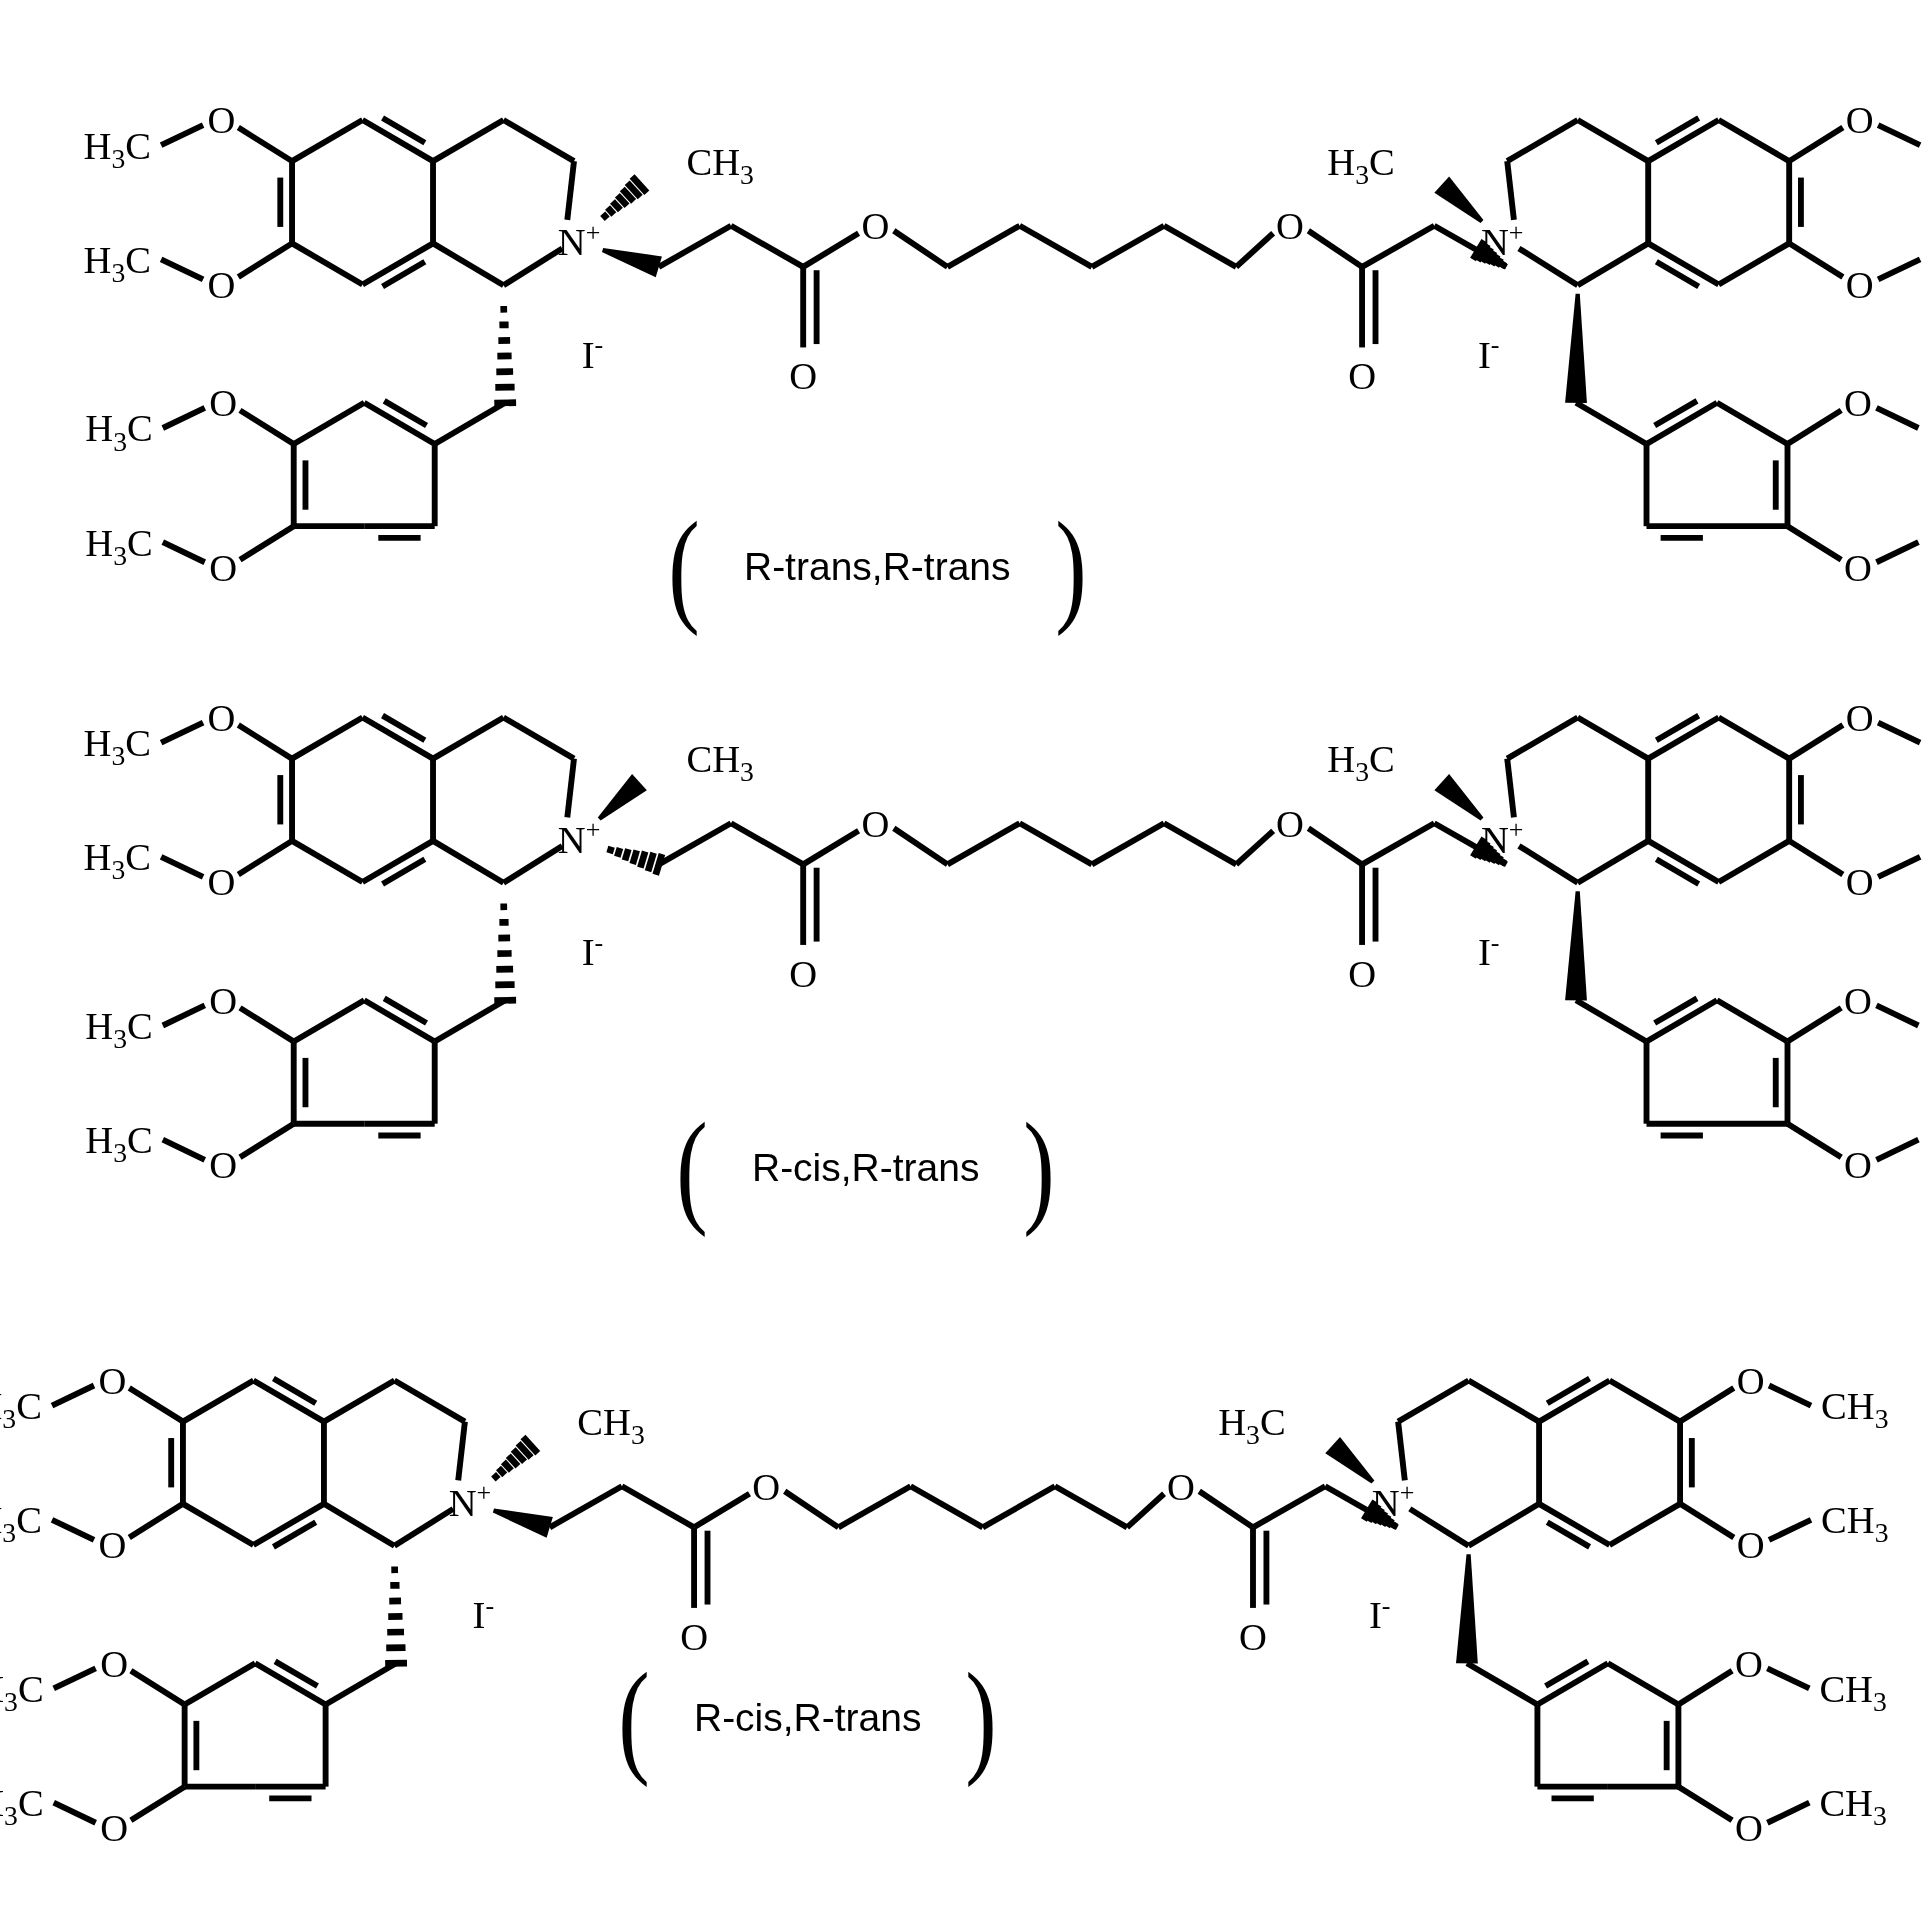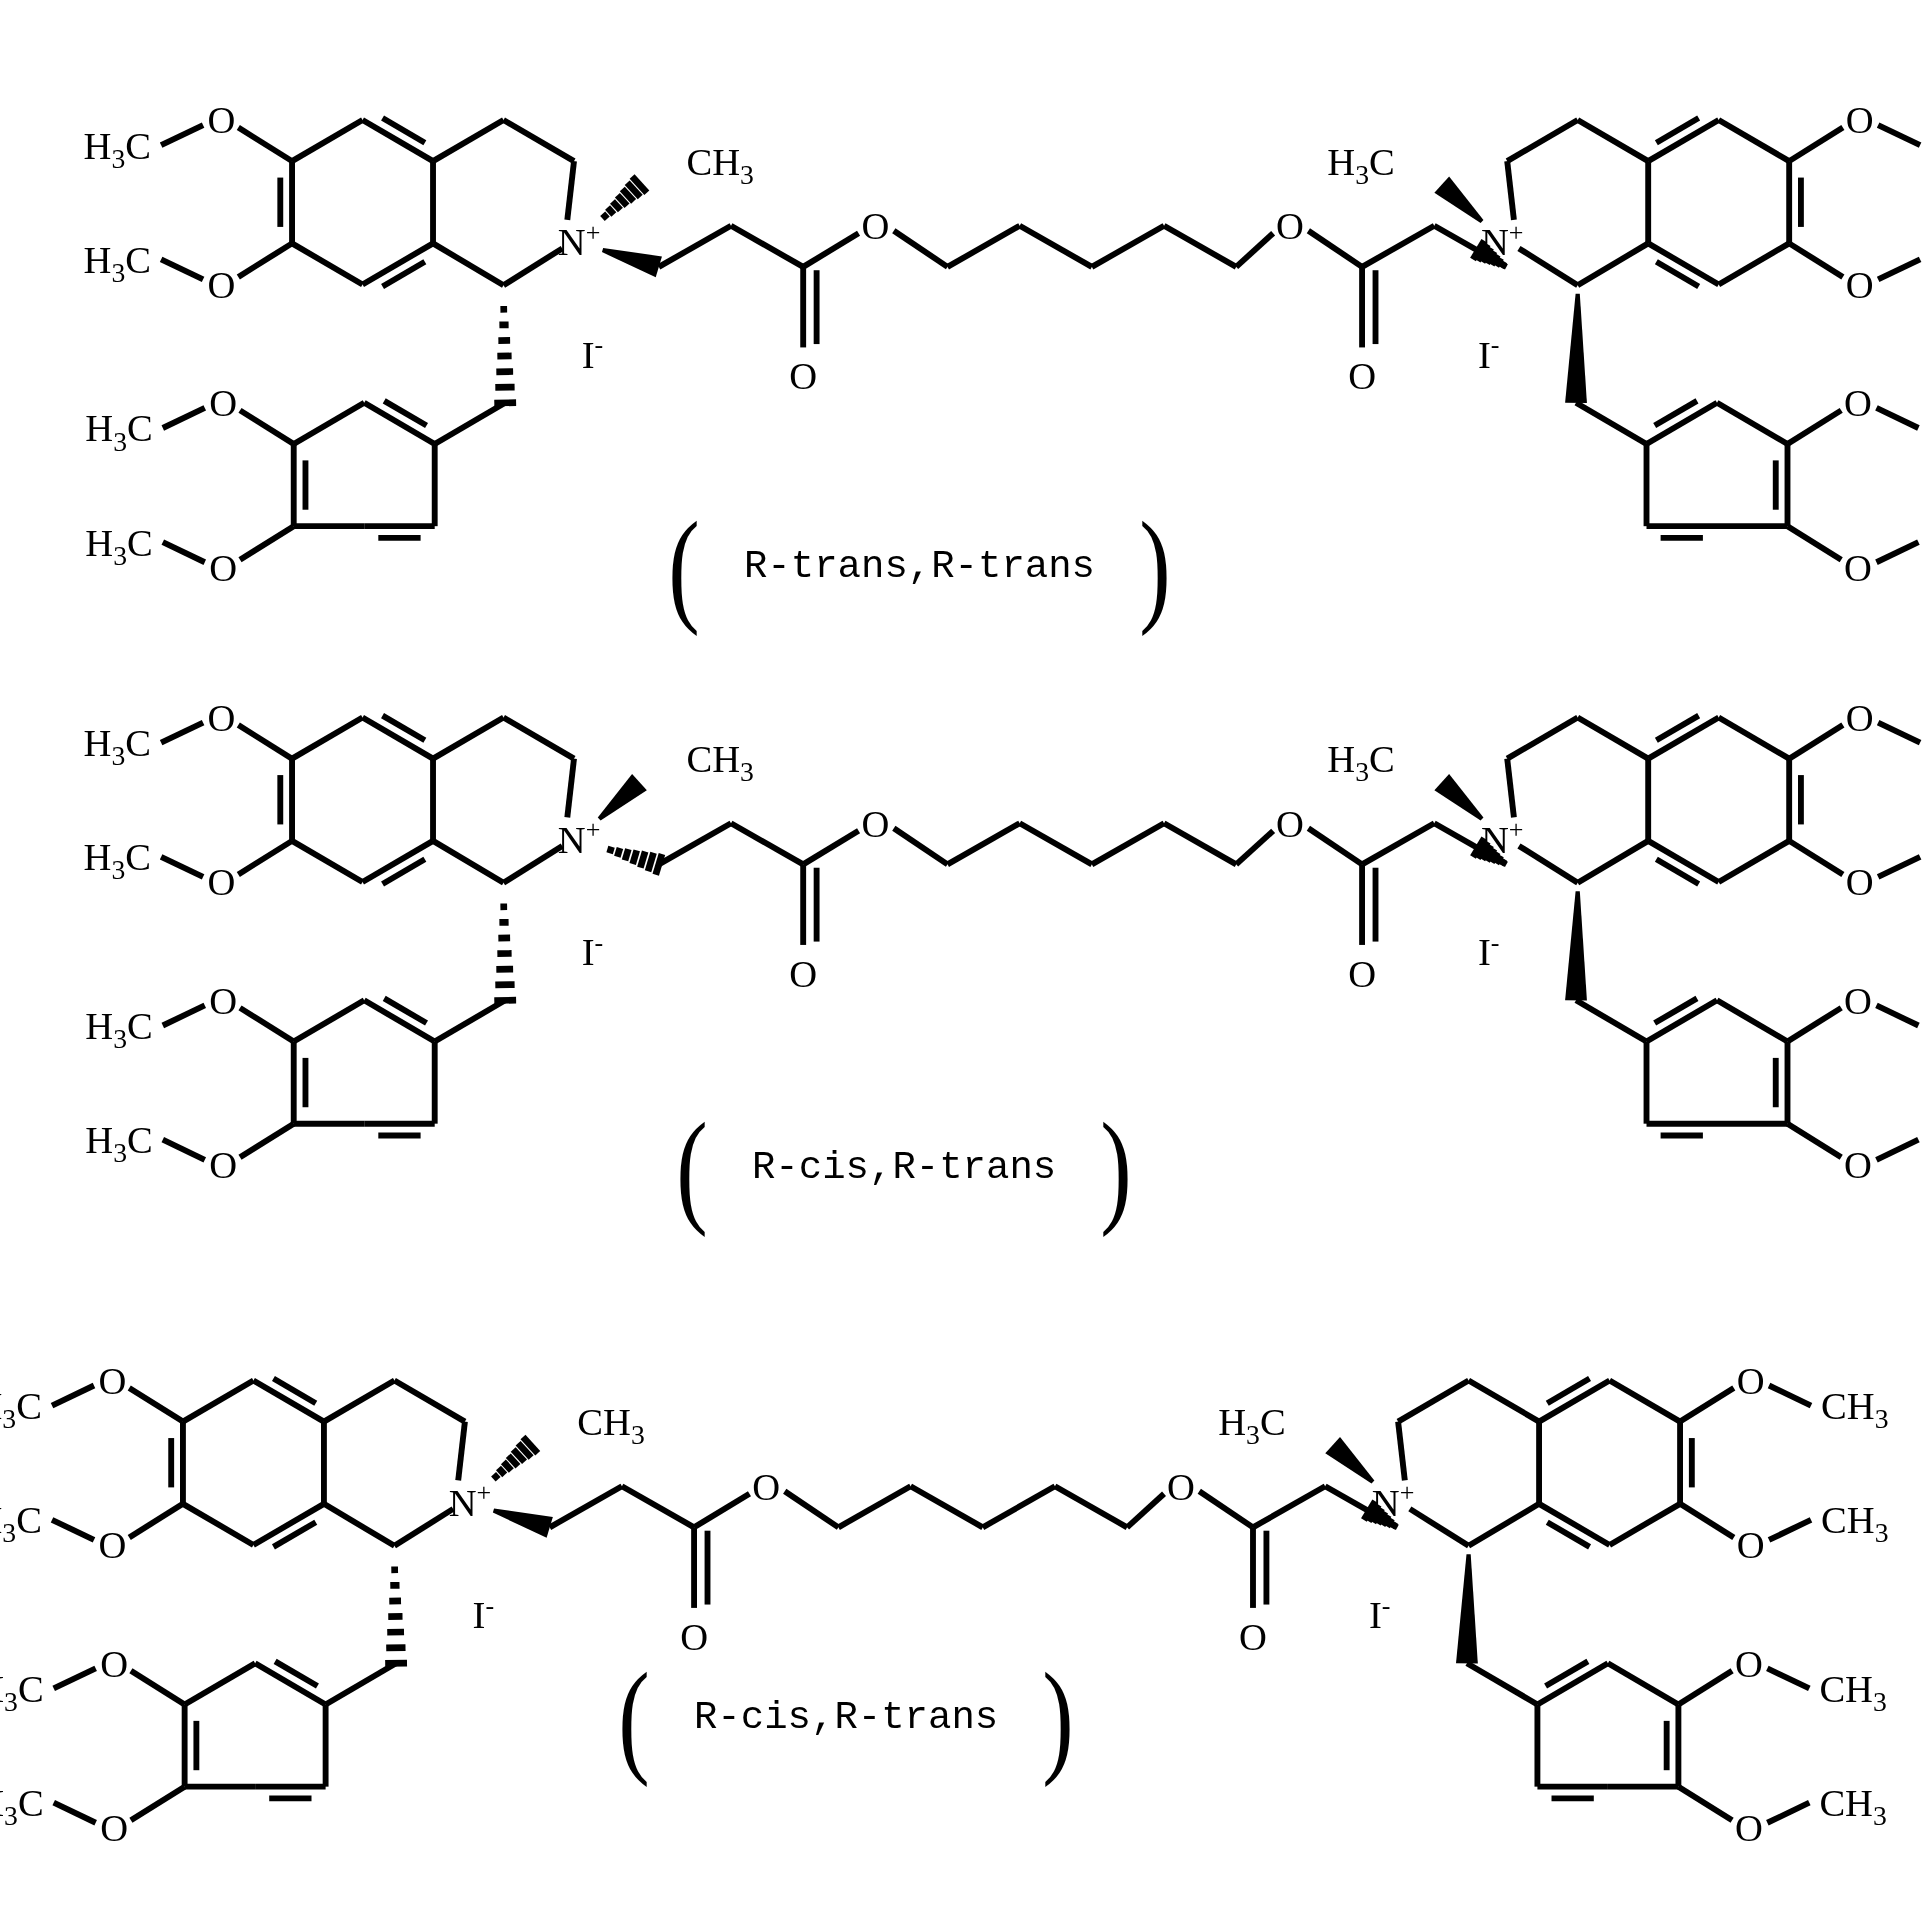--- a/index.html
+++ b/index.html
@@ -25,21 +25,21 @@
   .paren{
     font-family:"Liberation Serif","DejaVu Serif",serif;
     font-size:126px;
     line-height:0.82;
     font-weight:400;
     transform:scaleX(0.75);
     display:inline-block;
     color:#000;
   }
   .stereo-text{
-    font-family:Liberation Mono, monospace;
+    font-family:Liberation Sans, sans-serif;
     font-size:39px;
     letter-spacing:0px;
     white-space:nowrap;
     padding:0 39px;
     color:#000;
   }
 </style>
 </head>
 <body>
 

